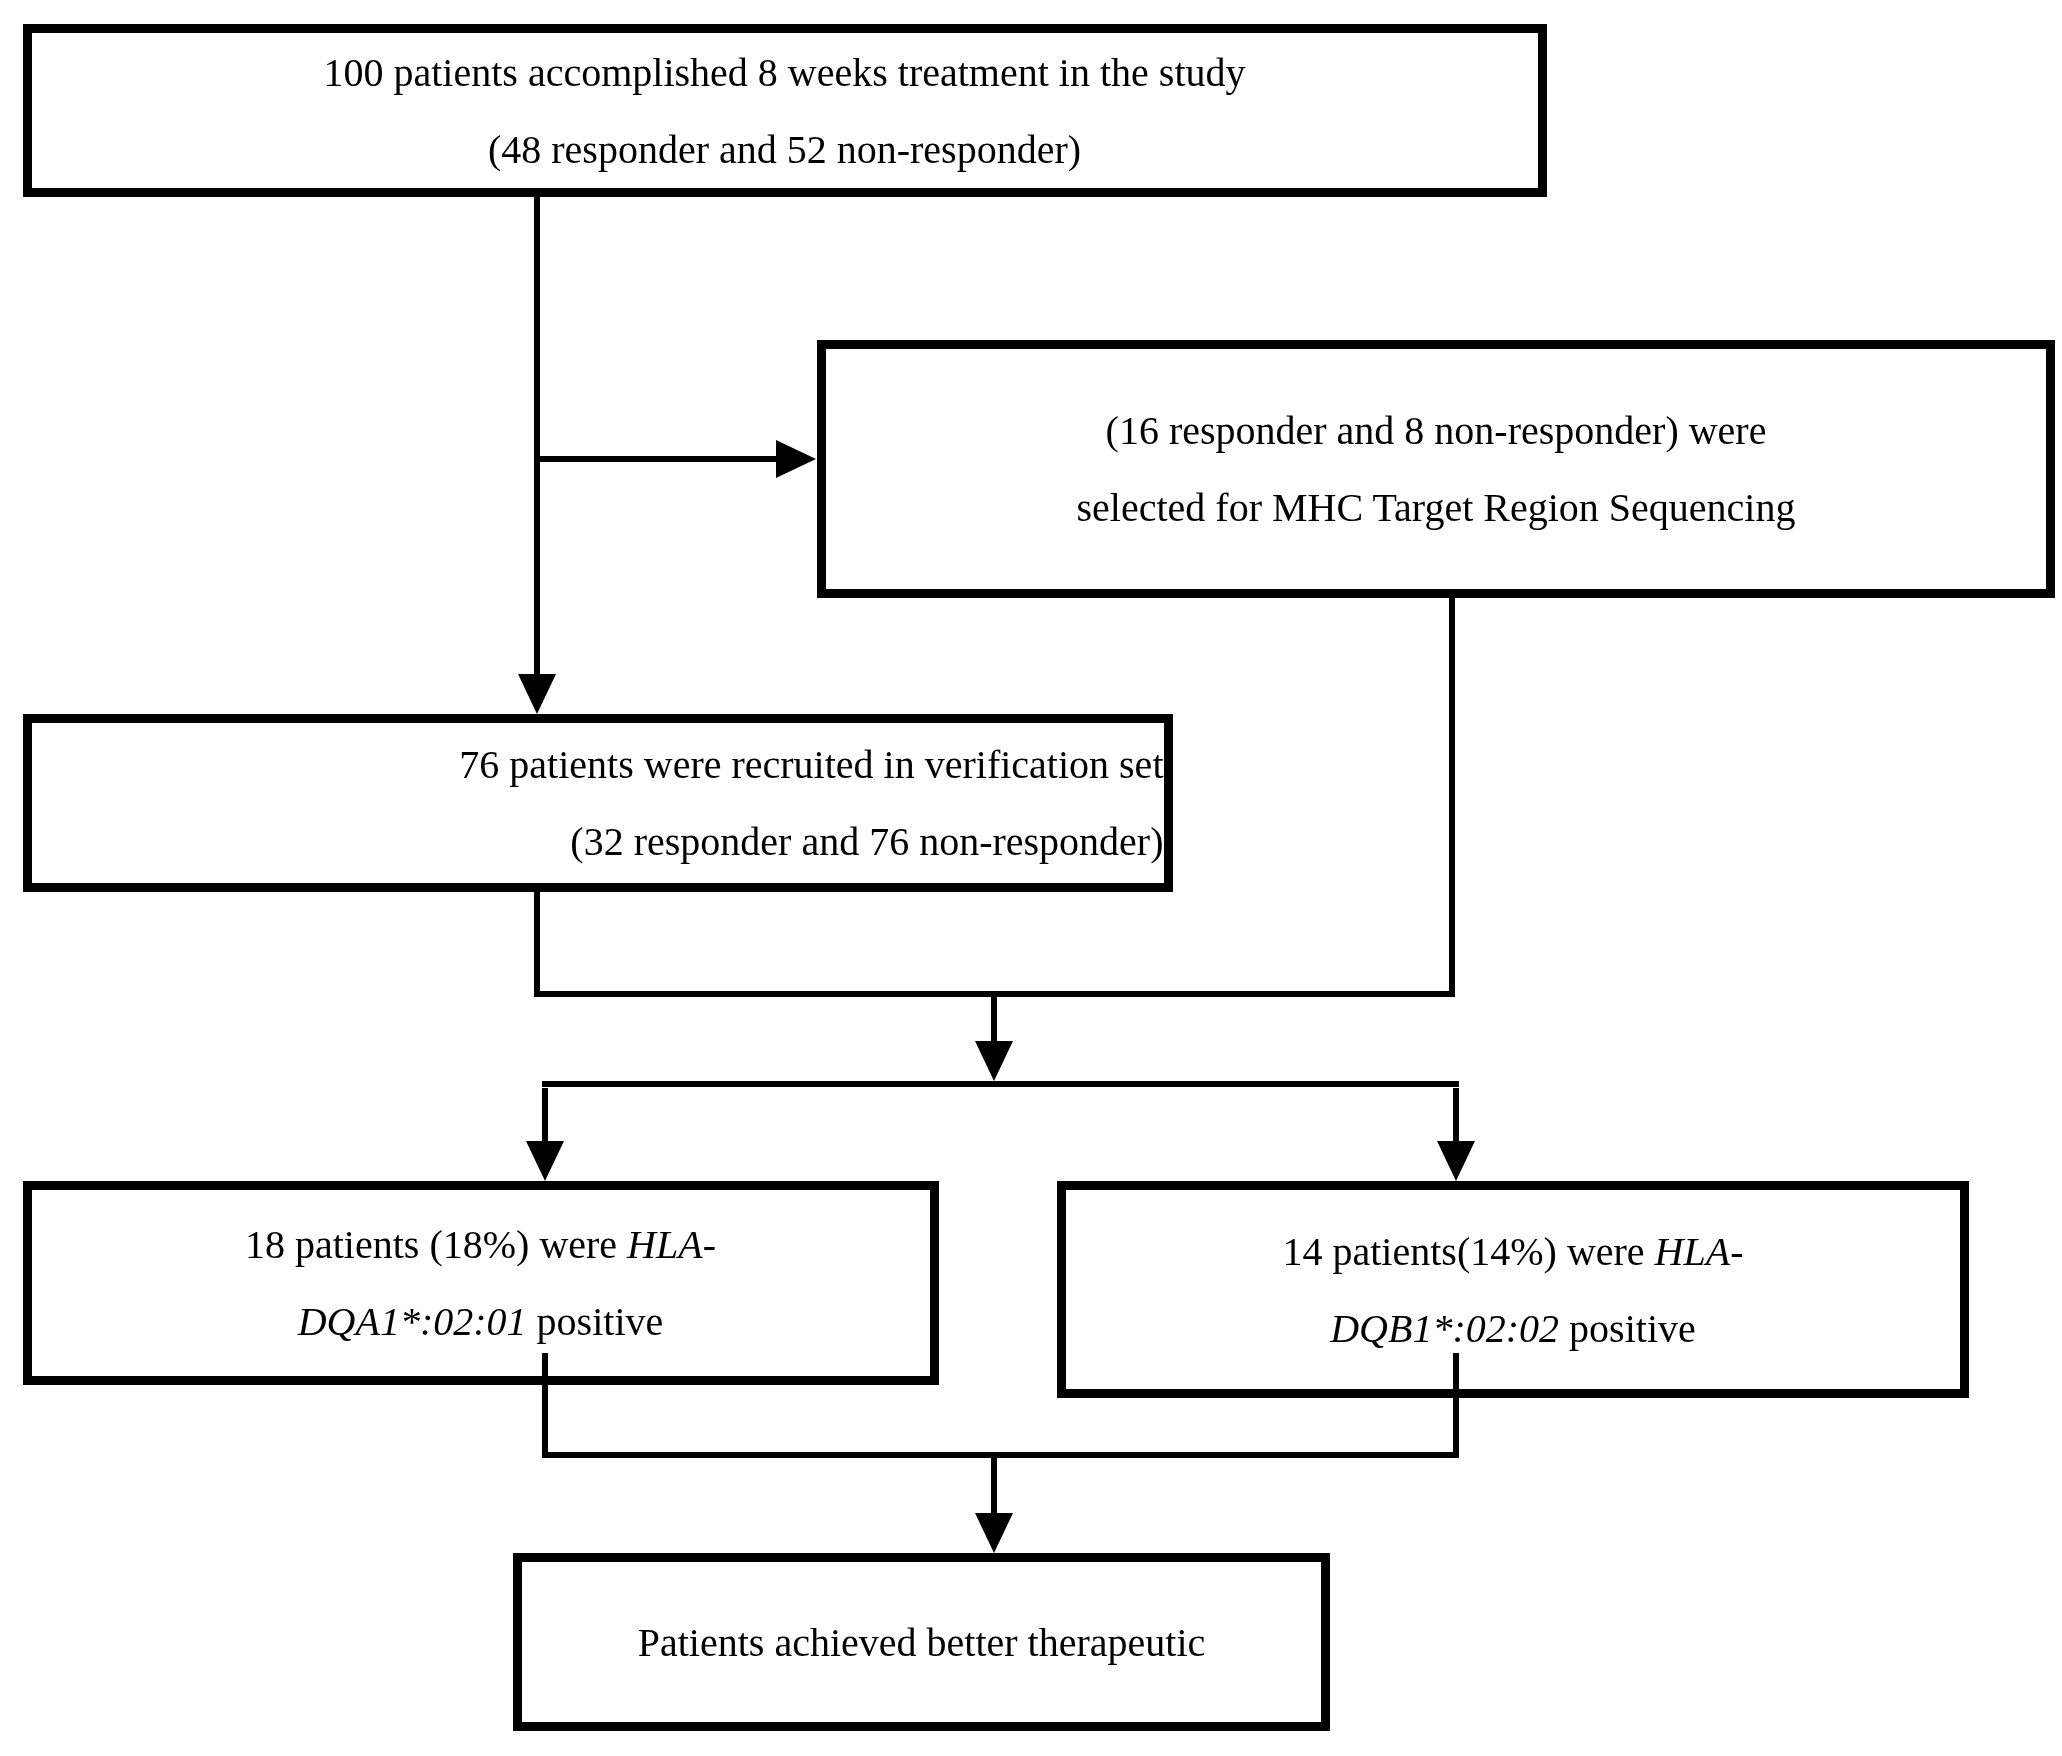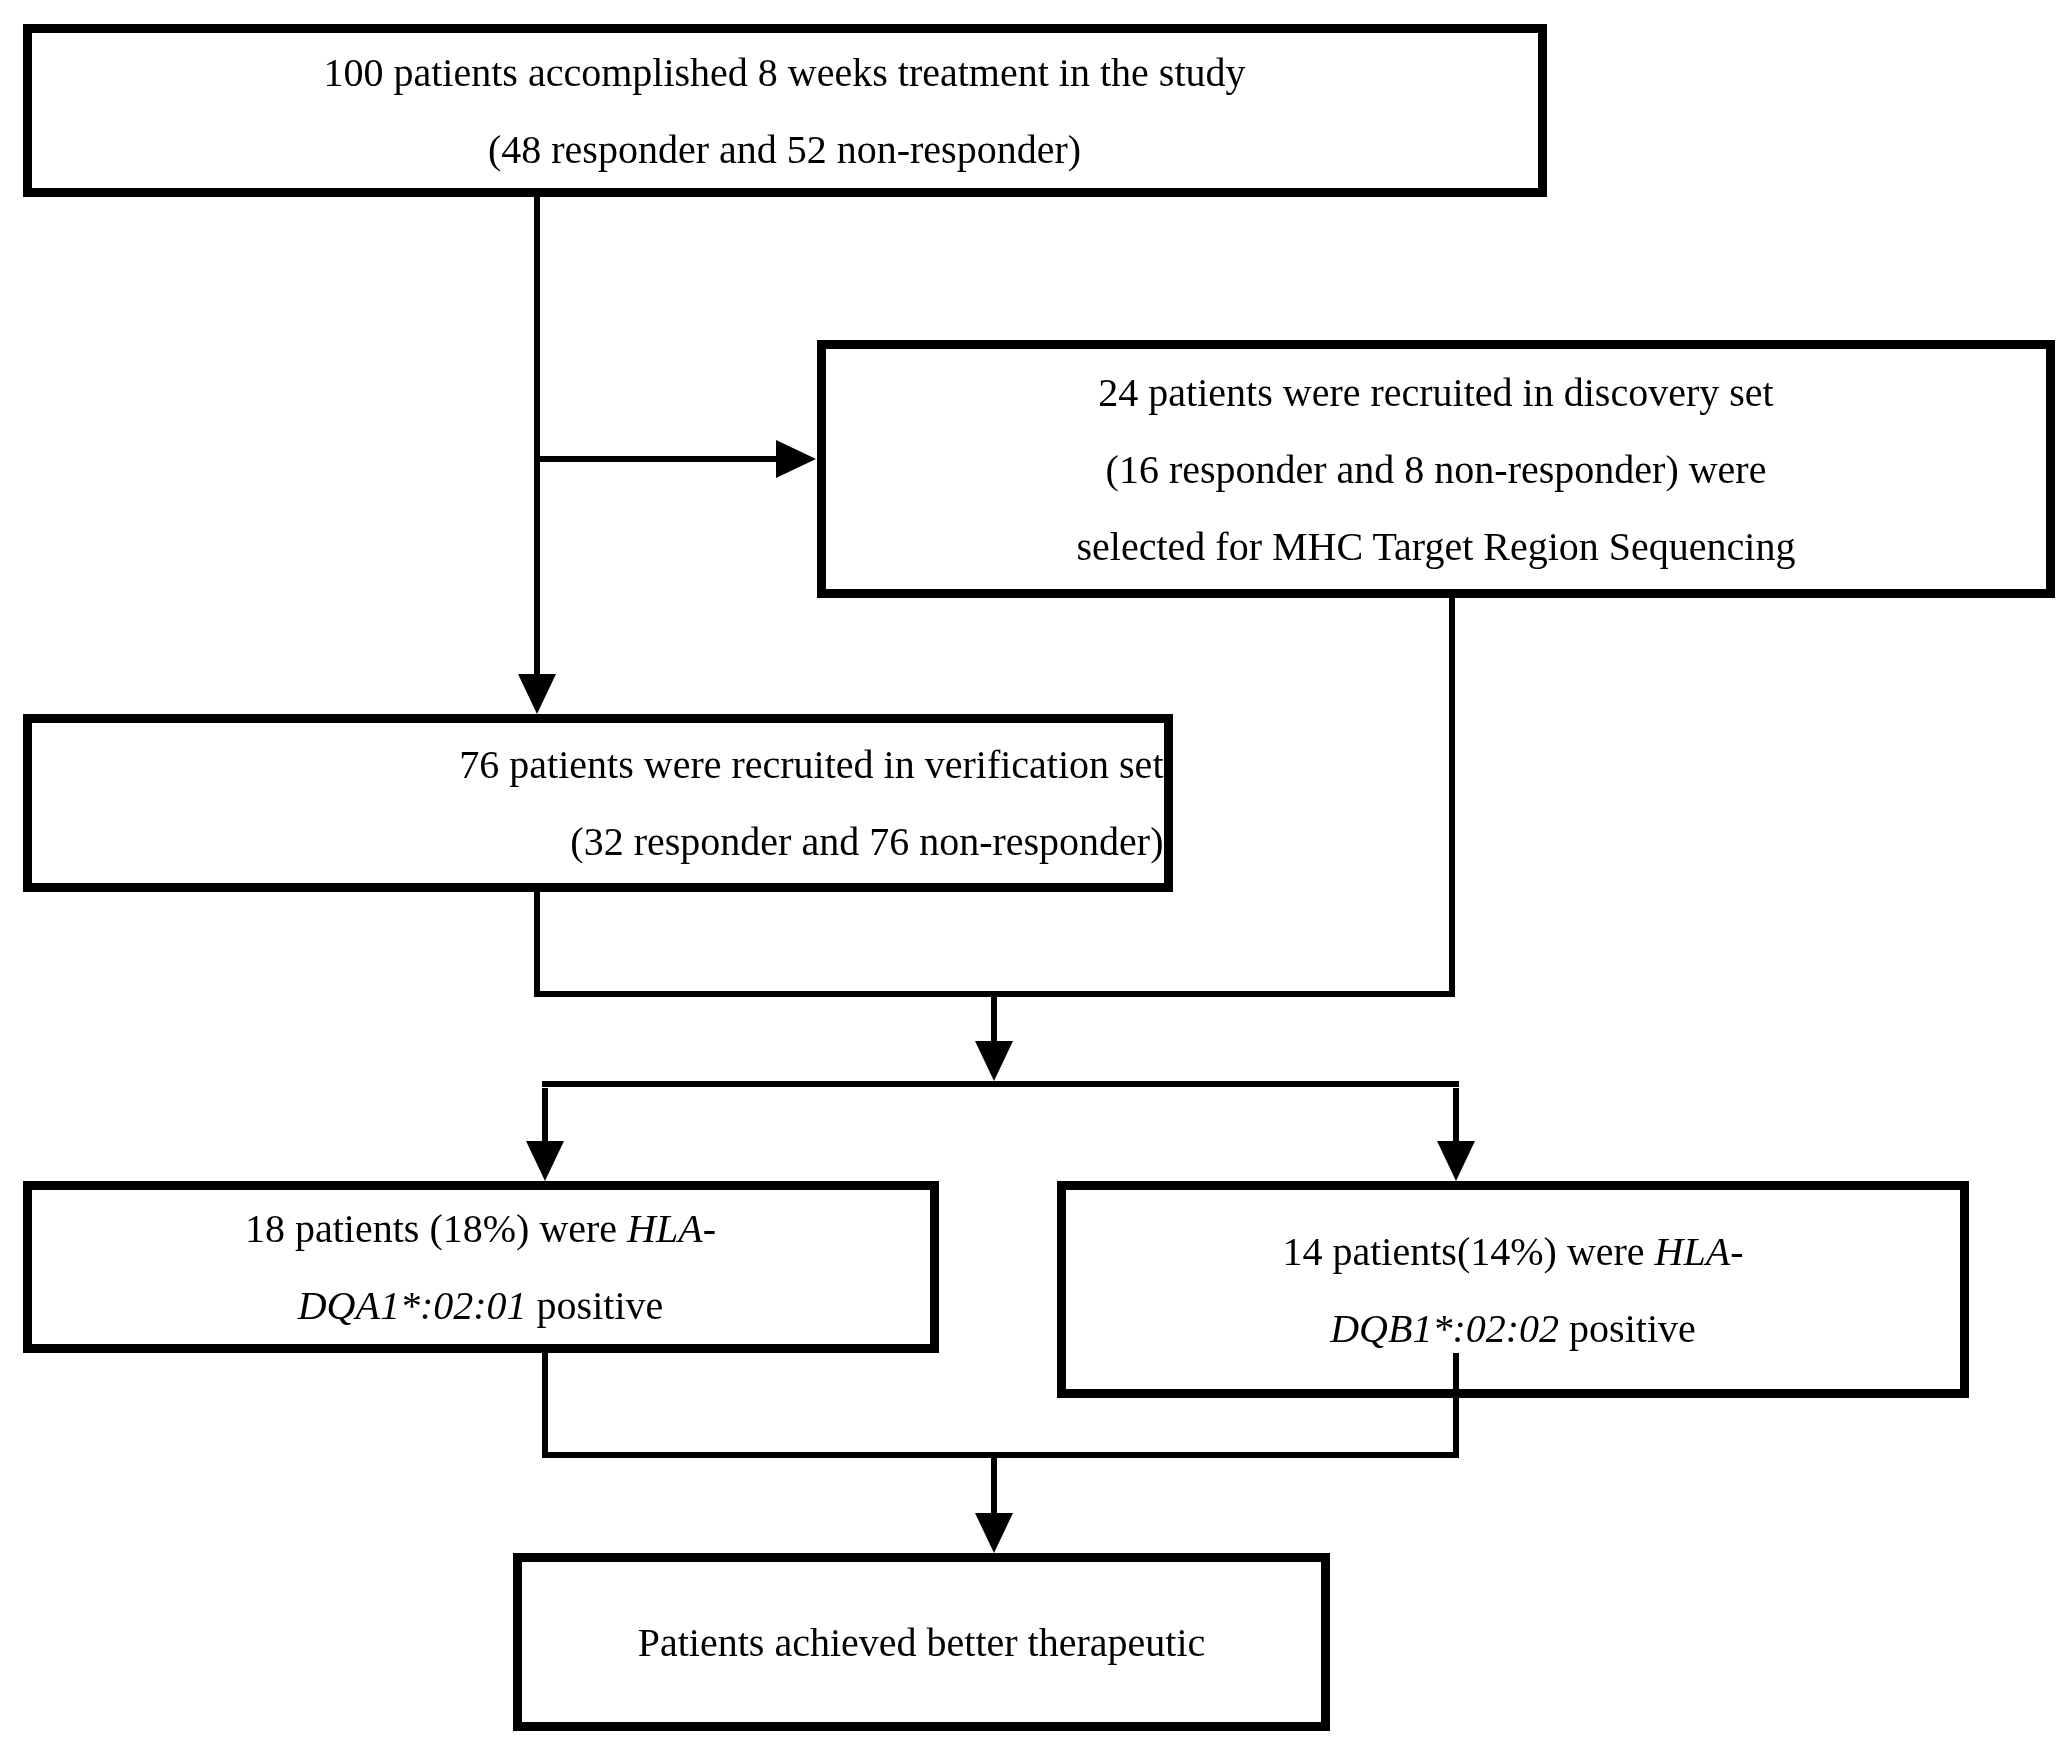--- a/index.html
+++ b/index.html
@@ -40,21 +40,21 @@
   .ah-right {
     border-top: 19px solid transparent;
     border-bottom: 19px solid transparent;
     border-left: 40px solid #000000;
   }
 
   
   #box-study        { left: 22.5px;   top: 24px;   width: 1524px; height: 173px; }
   #box-discovery    { left: 817px; top: 340px;  width: 1238px; height: 258px; }
   #box-verification { left: 22.5px;   top: 714px;  width: 1150px; height: 178px; align-items: flex-end; }
-  #box-dqa1         { left: 22.5px;   top: 1181px; width: 916px; height: 172px; }
+  #box-dqa1         { left: 22.5px;   top: 1181px; width: 916px; height: 204px; }
   #box-dqb1         { left: 1057px; top: 1181px; width: 912px; height: 217px; }
   #box-outcome      { left: 513px;  top: 1553px; width: 817px; height: 178px; font-family: Liberation Serif, serif; }
 
   
   #v1 { left: 534px;  top: 197px;  width: 6.4px;    height: 481px; }
   #h1 { left: 534px;  top: 456px;  width: 242px;  height: 6.4px;   }
   #v2 { left: 1449px; top: 597px;  width: 6.4px;    height: 400px; }
   #v3 { left: 534px;  top: 890px; width: 6.4px;    height: 107px; }
   #h2 { left: 534px;  top: 991px; width: 921px; height: 6.4px;   }
   #a1 { left: 991px; top: 997px; width: 6.4px;    height: 48px;  }
@@ -78,21 +78,20 @@
 <body>
 
 <div id="canvas">
 
   <div class="box" id="box-study">
     <div class="bline">100 patients accomplished 8 weeks treatment in the study</div>
     <div class="bline">(48 responder and 52 non-responder)</div>
   </div>
 
   <div class="box" id="box-discovery">
-    <div class="bline">24 patients were recruited in discovery set</div>
     <div class="bline">(16 responder and 8 non-responder) were</div>
     <div class="bline">selected for MHC Target Region Sequencing</div>
   </div>
 
   <div class="box" id="box-verification">
     <div class="bline">76 patients were recruited in verification set</div>
     <div class="bline">(32 responder and 76 non-responder)</div>
   </div>
 
   <div class="box" id="box-dqa1">

